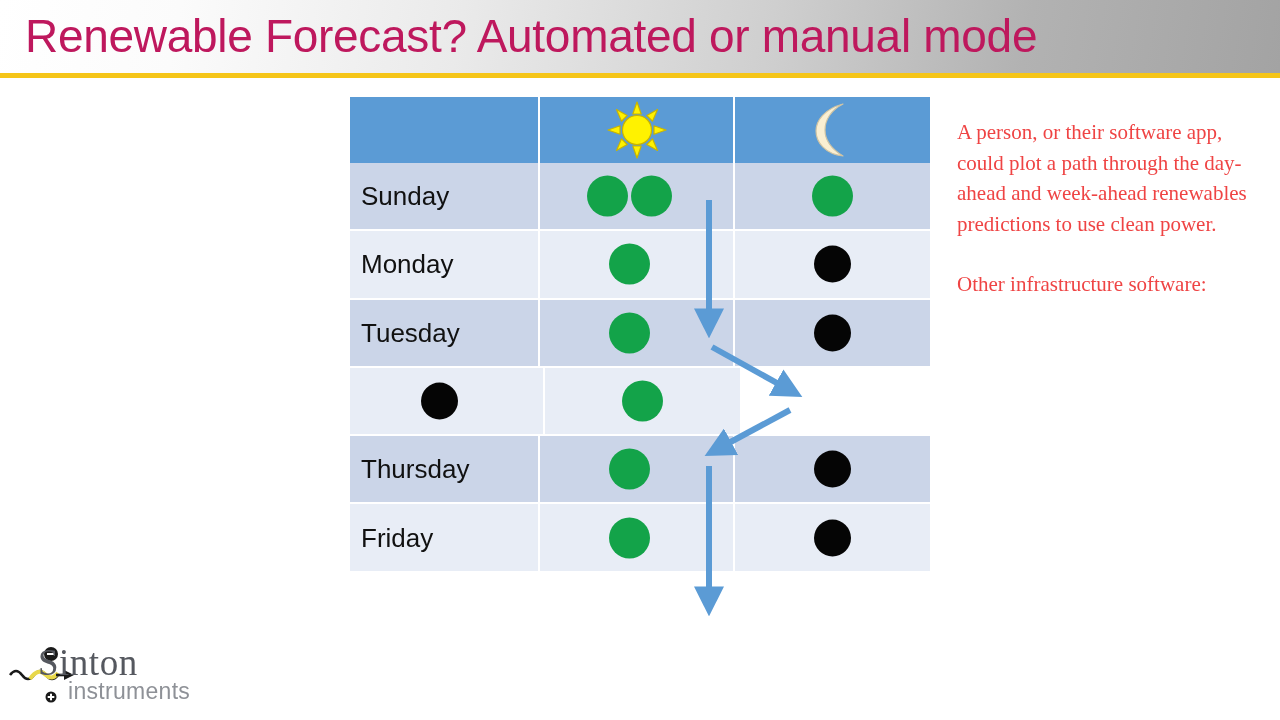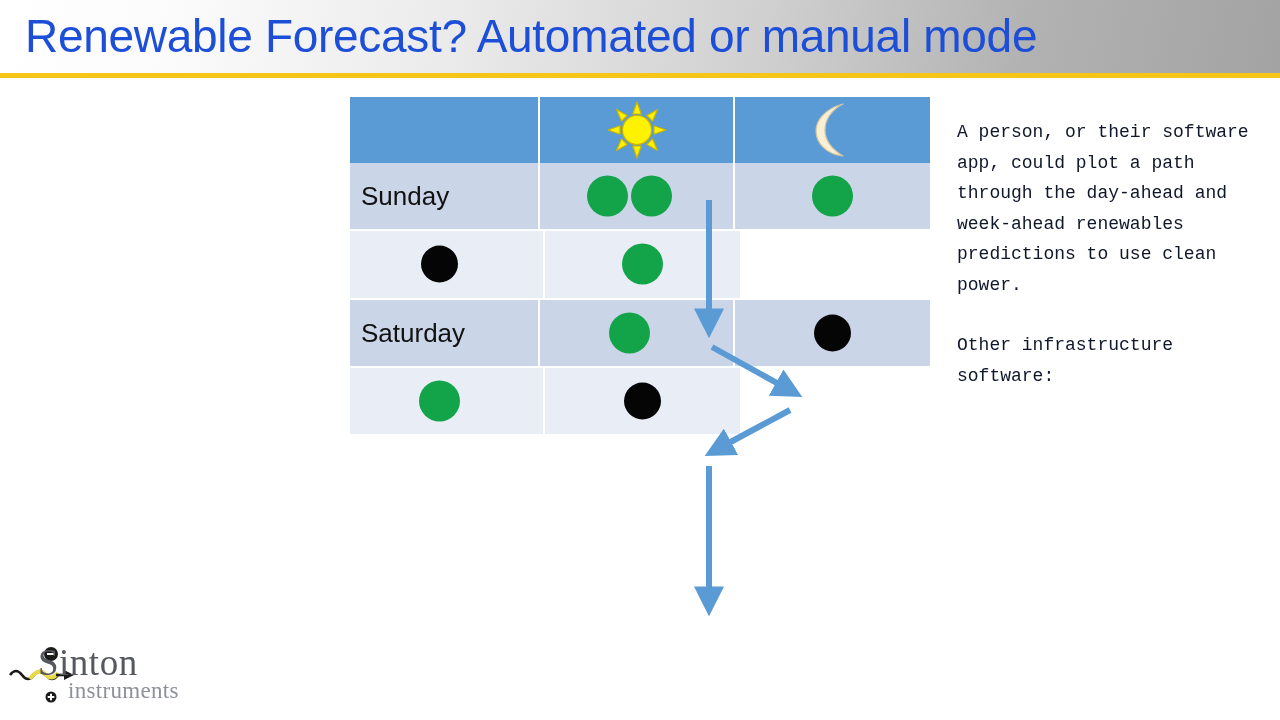--- a/index.html
+++ b/index.html
@@ -11,21 +11,21 @@
     -webkit-font-smoothing:antialiased;
   }
 
   
   #title-bar{
     position:absolute;left:0;top:0;width:1280px;height:73px;
     background:linear-gradient(100deg,#ffffff 0%,#fbfbfb 14%,#eaeaea 36%,#cfcfcf 60%,#b2b2b2 80%,#a3a3a3 100%);
   }
   #title-text{
     position:absolute;left:25px;top:9px;
-    font-size:46px;font-weight:400;color:#1d4ed8;
+    font-size:46px;font-weight:400;color:#be185d;
     letter-spacing:-0.3px;white-space:nowrap;
     font-family:"Liberation Sans", sans-serif;
   }
   #title-rule{
     position:absolute;left:0;top:73px;width:1280px;height:5px;
     background:#F5C518;
   }
 
   
   #schedule-table{
@@ -69,40 +69,40 @@
 
   
   #arrow-layer{
     position:absolute;left:0;top:0;width:1280px;height:720px;
     pointer-events:none;
   }
 
   
   #side-panel{
     position:absolute;left:957px;top:117px;width:305px;
-    font-size:18px;line-height:30.5px;color:#0f172a;
-    font-family:Liberation Mono, monospace;
+    font-size:21px;line-height:30.5px;color:#ef4444;
+    font-family:Liberation Serif, serif;
   }
   #side-panel p{margin:0;}
   #para-gap{height:30px;}
   #para-gap2{height:30px;}
   .bold{font-weight:bold;}
 
   
   #logo{position:absolute;left:8px;top:645px;width:200px;height:68px;}
   #logo-word{
     position:absolute;left:30px;top:-4px;
     font-size:37px;color:#55585F;font-weight:400;
     font-family:"Liberation Serif", serif;
     letter-spacing:0.5px;
   }
   #logo-sub{
     position:absolute;left:60px;top:33px;
     font-size:23px;color:#8E9197;font-weight:400;
-    font-family:Liberation Serif, serif;
+    font-family:Liberation Sans, sans-serif;
     letter-spacing:0.3px;
   }
 </style>
 </head>
 <body>
 
 <div id="title-bar"></div>
 <div id="title-text">Renewable Forecast?  Automated or manual mode</div>
 <div id="title-rule"></div>
 
@@ -142,52 +142,85 @@
         <span class="dot green"></span>
       </div>
     </div>
     <div class="tcell c-moon">
       <div class="dots">
         <span class="dot green"></span>
       </div>
     </div>
   </div>
 
-
-
   <div class="trow data-row even">
-    <div class="tcell c-sun">
-      <div class="dots offsetleft">
-        <span class="dot black"></span>
-      </div>
-    </div>
-    <div class="tcell c-moon">
-      <div class="dots">
-        <span class="dot green"></span>
+    <div class="tcell c-day">
+      <span class="day-label">Monday</span>
+    </div>
+    <div class="tcell c-sun">
+      <div class="dots offsetleft">
+        <span class="dot green"></span>
+      </div>
+    </div>
+    <div class="tcell c-moon">
+      <div class="dots">
+        <span class="dot black"></span>
       </div>
     </div>
   </div>
 
   <div class="trow data-row odd">
     <div class="tcell c-day">
-      <span class="day-label">Saturday</span>
+      <span class="day-label">Tuesday</span>
     </div>
     <div class="tcell c-sun">
       <div class="dots offsetleft">
         <span class="dot green"></span>
       </div>
     </div>
     <div class="tcell c-moon">
       <div class="dots">
         <span class="dot black"></span>
       </div>
     </div>
   </div>
 
   <div class="trow data-row even">
+    <div class="tcell c-sun">
+      <div class="dots offsetleft">
+        <span class="dot black"></span>
+      </div>
+    </div>
+    <div class="tcell c-moon">
+      <div class="dots">
+        <span class="dot green"></span>
+      </div>
+    </div>
+  </div>
+
+  <div class="trow data-row odd">
+    <div class="tcell c-day">
+      <span class="day-label">Thursday</span>
+    </div>
+    <div class="tcell c-sun">
+      <div class="dots offsetleft">
+        <span class="dot green"></span>
+      </div>
+    </div>
+    <div class="tcell c-moon">
+      <div class="dots">
+        <span class="dot black"></span>
+      </div>
+    </div>
+  </div>
+
+  <div class="trow data-row even">
+    <div class="tcell c-day">
+      <span class="day-label">Friday</span>
+    </div>
     <div class="tcell c-sun">
       <div class="dots offsetleft">
         <span class="dot green"></span>
       </div>
     </div>
     <div class="tcell c-moon">
       <div class="dots">
         <span class="dot black"></span>
       </div>
     </div>

